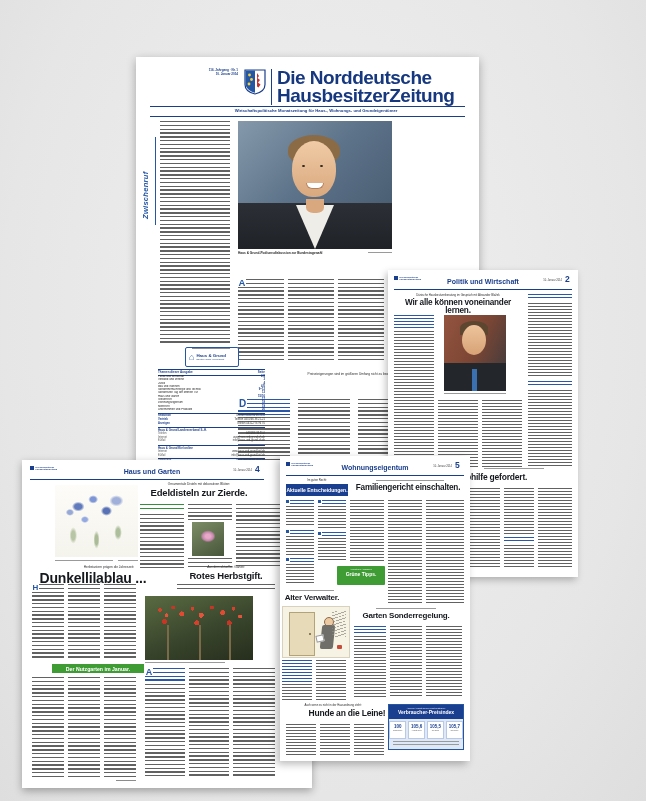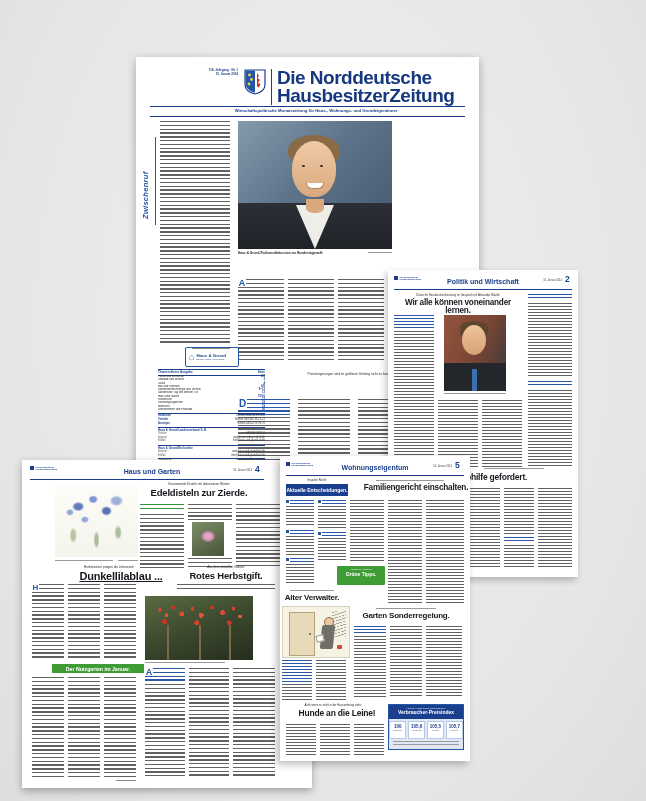--- a/index.html
+++ b/index.html
@@ -364,21 +364,21 @@
     <div class="kick" style="left:110px;top:23px;width:134px;">Ornamentale Disteln mit dekorativen Blüten:</div>
     <div class="hl" style="left:110px;top:28px;width:134px;font-size:9.5px;">Edeldisteln zur Zierde.</div>
     <div class="ftg" style="left:118px;top:44px;width:44px;height:8px;"></div>
     <div class="ft" style="left:118px;top:54px;width:44px;height:54px;"></div>
     <div class="ft" style="left:166px;top:44px;width:44px;height:16px;"></div>
     <div class="pink" style="left:170px;top:62px;width:32px;height:34px;"></div>
     <div class="ft" style="left:166px;top:98px;width:44px;height:10px;"></div>
     <div class="ft" style="left:214px;top:44px;width:50px;height:64px;"></div>
 
     <div class="kick" style="left:24px;top:106px;width:126px;">Herbstastern prägen die Jahreszeit:</div>
-    <div class="hl" style="left:36px;top:110.5px;width:126px;font-size:11px;text-decoration:underline;">Dunkellilablau ...</div>
+    <div class="hl" style="left:8px;top:110.5px;width:126px;font-size:14px;">Dunkellilablau ...</div>
     <div class="dc" style="left:10px;top:124px;width:7px;height:7px;font-size:8px;">H</div>
     <div class="ft" style="left:10px;top:124px;width:32px;height:76px;"></div>
     <div class="ft" style="left:46px;top:124px;width:32px;height:76px;"></div>
     <div class="ft" style="left:82px;top:124px;width:32px;height:76px;"></div>
     <div class="greenbar" style="left:30px;top:204px;width:92px;height:9px;font-size:5.2px;">Der Nutzgarten im Januar.</div>
     <div class="ft" style="left:10px;top:217px;width:32px;height:100px;"></div>
     <div class="ft" style="left:46px;top:217px;width:32px;height:100px;"></div>
     <div class="ft" style="left:82px;top:217px;width:32px;height:100px;"></div>
     <div class="ft" style="left:94px;top:320px;width:20px;height:3px;opacity:.6;"></div>
 
@@ -423,21 +423,21 @@
     <div class="ftbs" style="left:10px;top:102px;width:24px;height:4px;"></div>
     <div class="fts" style="left:6px;top:108px;width:28px;height:21px;"></div>
     <div class="sq" style="left:38px;top:44px;"></div>
     <div class="ftbs" style="left:42px;top:44px;width:24px;height:4px;"></div>
     <div class="fts" style="left:38px;top:50px;width:28px;height:23px;"></div>
     <div class="sq" style="left:38px;top:76px;"></div>
     <div class="ftbs" style="left:42px;top:76px;width:24px;height:4px;"></div>
     <div class="fts" style="left:38px;top:82px;width:28px;height:22px;"></div>
 
     <div class="ftc" style="left:96px;top:24px;width:68px;height:2.6px;"></div>
-    <div class="hl" style="left:68px;top:28px;width:120px;font-size:8.2px;padding-left:8px;">Familiengericht einschalten.</div>
+    <div class="hl" style="left:68px;top:28px;width:120px;font-size:8.2px;">Familiengericht einschalten.</div>
     <div class="fts" style="left:70px;top:44px;width:34px;height:62px;"></div>
     <div class="fts" style="left:108px;top:44px;width:34px;height:104px;"></div>
     <div class="fts" style="left:146px;top:44px;width:38px;height:104px;"></div>
 
     <div class="tipsbox" style="left:57px;top:110px;width:48px;height:19px;">
       <div style="font-size:2.2px;line-height:1.2;">Aus älteren Ausgaben:</div>
       <div style="font-size:5px;font-weight:bold;line-height:1.4;">Grüne Tipps.</div>
     </div>
 
     <div class="ftc" style="left:10px;top:134px;width:44px;height:2.6px;"></div>
@@ -456,21 +456,21 @@
     <div class="fts" style="left:36px;top:204px;width:30px;height:40px;"></div>
 
     <div class="ftc" style="left:96px;top:152px;width:60px;height:2.6px;"></div>
     <div class="hl" style="left:74px;top:156px;width:104px;font-size:8px;">Garten Sonderregelung.</div>
     <div class="ftbs" style="left:74px;top:170px;width:32px;height:8px;"></div>
     <div class="fts" style="left:74px;top:180px;width:32px;height:62px;"></div>
     <div class="fts" style="left:110px;top:170px;width:32px;height:72px;"></div>
     <div class="fts" style="left:146px;top:170px;width:36px;height:72px;"></div>
 
     <div class="kicks" style="left:2px;top:248px;width:102px;">Auch wenn es nicht in der Hausordnung steht:</div>
-    <div class="hl" style="left:6px;top:253px;width:102px;font-size:8.5px;">Hunde an die Leine!</div>
+    <div class="hl" style="left:16px;top:253px;width:102px;font-size:8.5px;">Hunde an die Leine!</div>
     <div class="fts" style="left:6px;top:268px;width:30px;height:32px;"></div>
     <div class="fts" style="left:40px;top:268px;width:30px;height:32px;"></div>
     <div class="fts" style="left:74px;top:268px;width:30px;height:32px;"></div>
 
     <div class="pibox" style="left:108px;top:248px;width:76px;height:46px;">
       <div class="pihead" style="height:12px;">
         <div style="font-size:2.2px;line-height:1.3;">Auch im August wieder leicht gestiegen:</div>
         <div style="font-size:5px;font-weight:bold;line-height:1.2;">Verbraucher-Preisindex</div>
       </div>
       <div class="picells">

